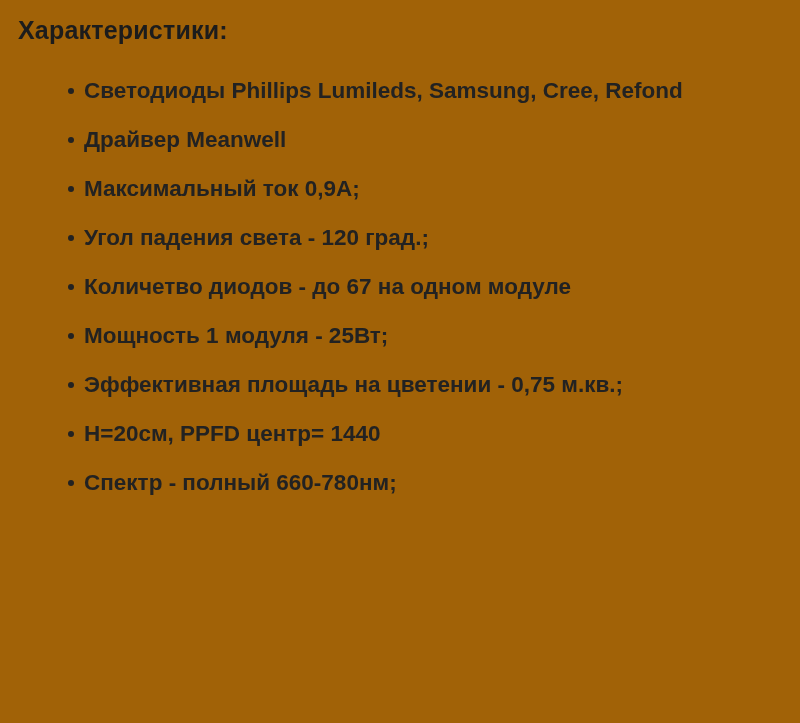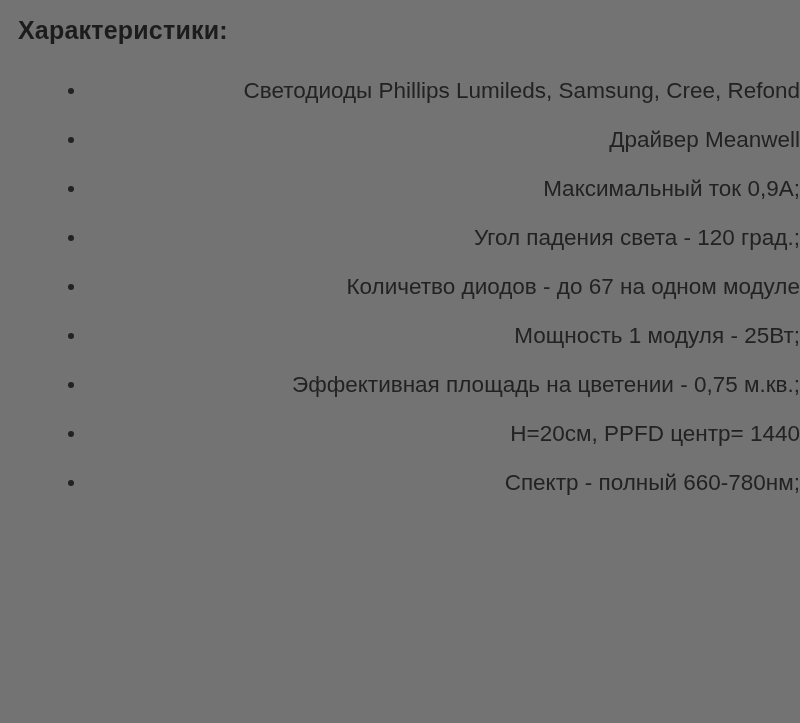--- a/index.html
+++ b/index.html
@@ -4,21 +4,21 @@
 <style>
   html, body {
     margin: 0;
     padding: 0;
     background: #ffffff;
   }
   .page {
     position: relative;
     width: 800px;
     height: 723px;
-    background: #737373;
+    background: #a16207;
     overflow: hidden;
     font-family: "Liberation Sans", sans-serif;
     color: #1e1e1e;
   }
   .page-heading {
     margin: 16px 0 0 18px;
     font-size: 25px;
     line-height: 28px;
     font-weight: 700;
     color: #1c1c1c;
@@ -28,24 +28,23 @@
     list-style: none;
     margin: 35px 0 0 68px;
     padding: 0;
   }
   .specs-list li {
     position: relative;
     padding-left: 16px;
     margin: 0 0 26px 0;
     font-size: 22.5px;
     line-height: 23px;
-    font-weight: 400;
+    font-weight: 700;
     color: #222222;
     white-space: nowrap;
-    text-align: right;
   }
   .specs-list li::before {
     content: "";
     position: absolute;
     left: 0;
     top: 9px;
     width: 6px;
     height: 6px;
     border-radius: 50%;
     background: #222222;

